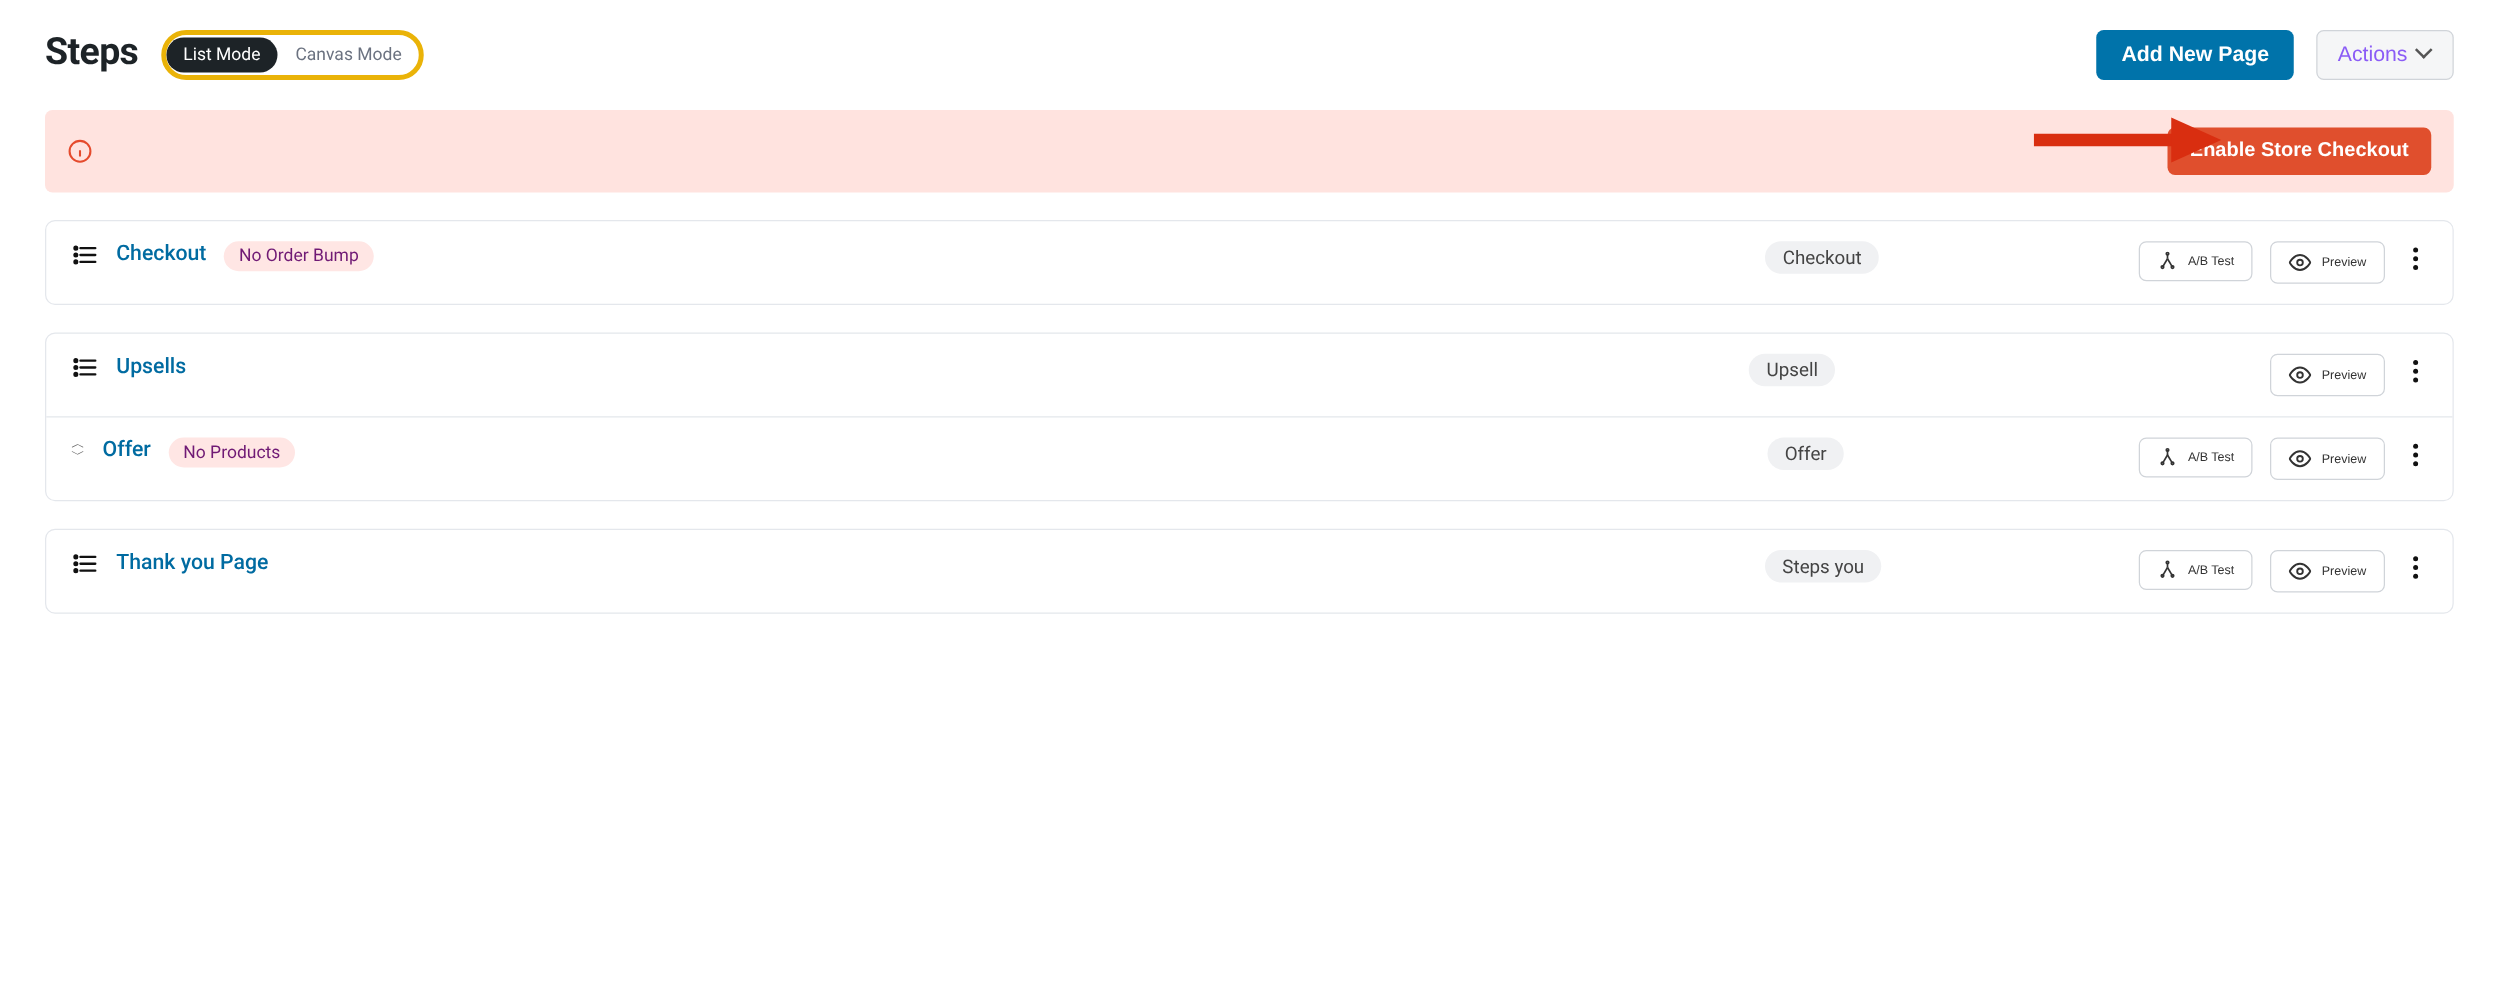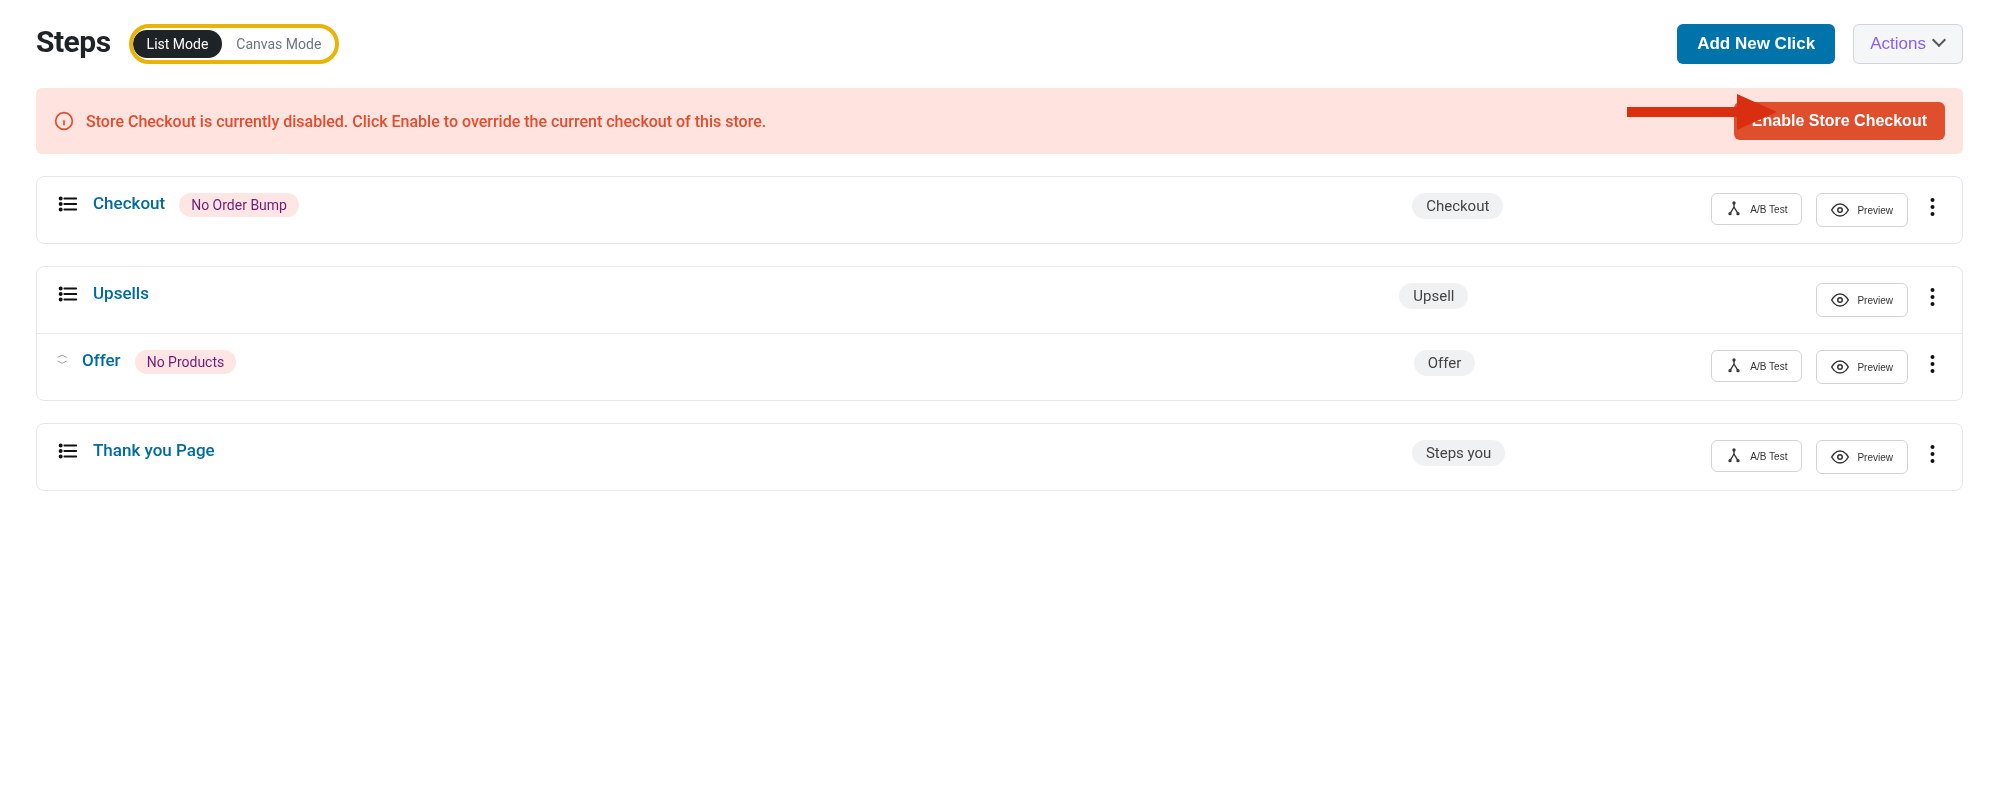--- a/index.html
+++ b/index.html
@@ -95,37 +95,36 @@
 <div class="top-row">
   <div class="page-title">Steps</div>
 
   <div class="mode-toggle">
     <span class="active">List Mode</span>
     <span>Canvas Mode</span>
   </div>
 
   <div class="top-spacer"></div>
 
-  <button class="btn-primary">Add New Click</button>
+  <button class="btn-primary">Add New Page</button>
 
   <button class="btn-outline">
     <span>Actions</span>
     <span class="chevron-down"></span>
   </button>
 </div>
 
 <div class="alert">
   <span class="info-icon">
     <svg width="20" height="20" viewBox="0 0 24 24" fill="none" stroke="#e54b2d" stroke-width="2">
       <circle cx="12" cy="12" r="10"></circle>
         <line x1="12" y1="8" x2="12" y2="8.01"></line>
         <line x1="12" y1="11" x2="12" y2="17"></line>
     </svg>
   </span>
-  <div class="alert-text">Store Checkout is currently disabled. Click Enable to override the current checkout of this store.</div>
   <div class="alert-spacer"></div>
   <button class="btn-danger">Enable Store Checkout</button>
 
   <svg class="big-arrow" width="150" height="44" viewBox="0 0 150 44">
     <line x1="0" y1="22" x2="115" y2="22" stroke="#d92e10" stroke-width="10"></line>
     <polygon points="110,4 150,22 110,40" fill="#d92e10"></polygon>
   </svg>
 </div>
 
 <div class="card">

